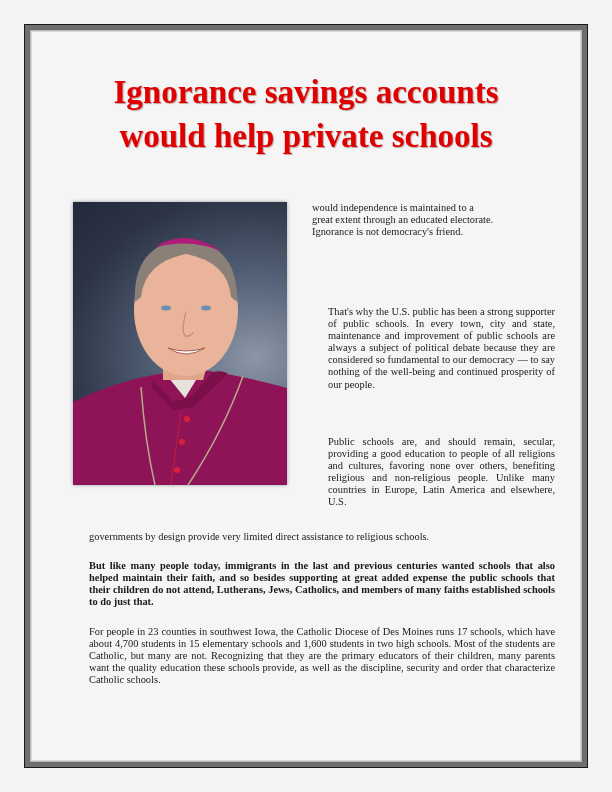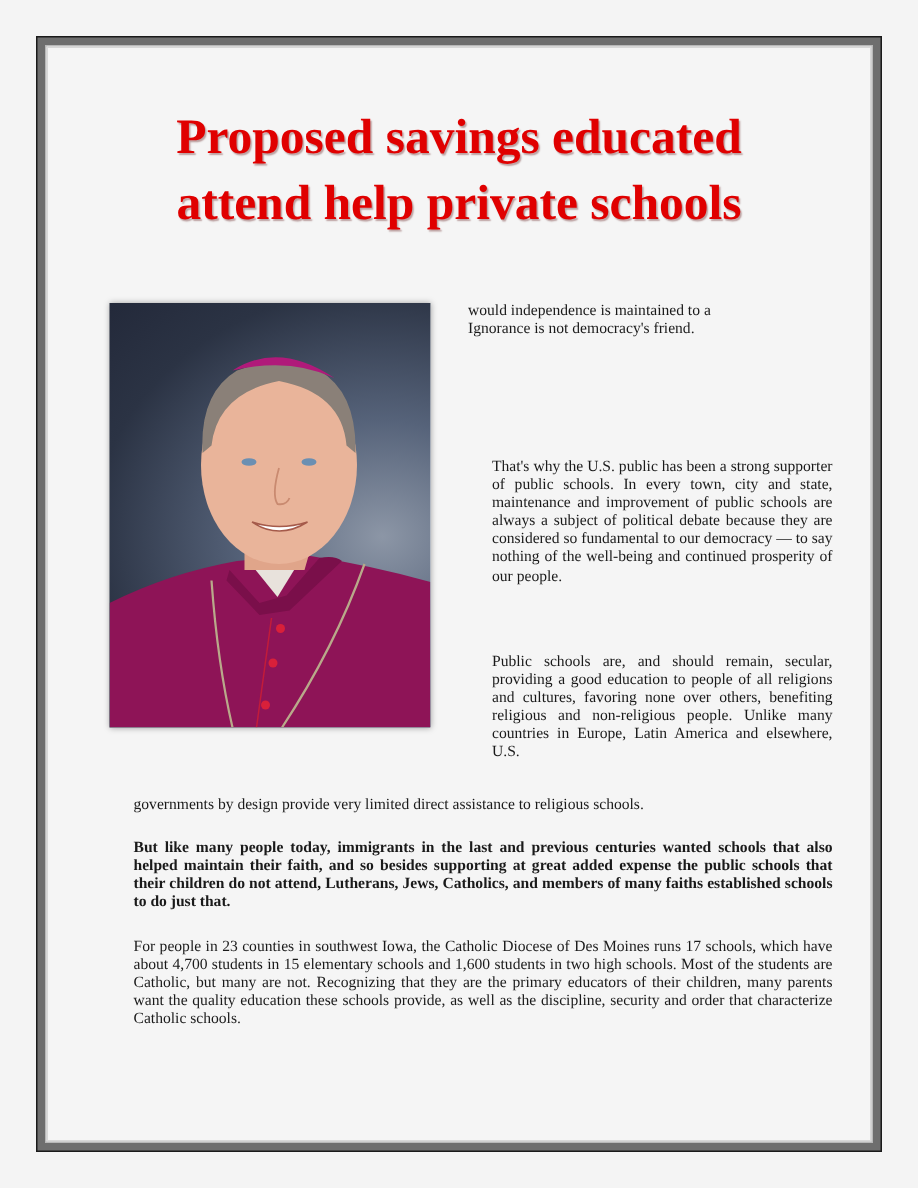--- a/index.html
+++ b/index.html
@@ -33,22 +33,22 @@
   .full { left:73px; width:466px; }
 </style>
 </head>
 <body>
 
 <div class="page-frame">
   <div class="inner"></div>
 </div>
 
 <div class="title">
-  <div>Proposed savings educated</div>
-  <div>attend help private schools</div>
+  <div>Ignorance savings accounts</div>
+  <div>would help private schools</div>
 </div>
 
 <div class="photo" title="Portrait of a smiling bishop in magenta cassock with zucchetto and pectoral chain">
   <svg width="214" height="283" viewBox="0 0 214 283">
 
     <path d="M0 200 Q40 180 85 172 L130 168 Q175 175 214 186 L214 283 L0 283 Z" fill="#8e1457"></path>
 
     <path d="M80 178 L100 200 L118 195 L140 170 Q150 168 155 172 L120 205 L100 208 L78 185 Z" fill="#7a0f4a"></path>
     <path d="M95 175 L112 196 L128 170 Z" fill="#e8e2dc"></path>
 
@@ -72,20 +72,21 @@
     <ellipse cx="133" cy="106" rx="5" ry="2.5" fill="#6b8fb2"></ellipse>
 
     <path d="M95 146 Q113 158 132 146 Q113 152 95 146 Z" fill="#ffffff" stroke="#a55a4a" stroke-width="1"></path>
 
     <path d="M113 110 Q108 128 112 134 Q118 135 120 130" stroke="#c98a70" stroke-width="1.2" fill="none"></path>
   </svg>
 </div>
 
 <div class="body-text right-col" style="top:202px;">
   <div>would independence is maintained to a</div>
+  <div>great extent through an educated electorate.</div>
   <div>Ignorance is not democracy's friend.</div>
 </div>
 
 <p class="body-text right-col p" style="top:290px;">That's why the U.S. public has been a strong supporter of public schools. In every town, city and state, maintenance and improvement of public schools are always a subject of political debate because they are considered so fundamental to our democracy — to say nothing of the well-being and continued prosperity of our people.</p>
 
 <p class="body-text right-col p" style="top:420px;">Public schools are, and should remain, secular, providing a good education to people of all religions and cultures, favoring none over others, benefiting religious and non-religious people. Unlike many countries in Europe, Latin America and elsewhere, U.S.</p>
 
 <p class="body-text full p" style="top:515px;">governments by design provide very limited direct assistance to religious schools.</p>
 
 <p class="body-text full p" style="top:544px;font-weight:bold;">But like many people today, immigrants in the last and previous centuries wanted schools that also helped maintain their faith, and so besides supporting at great added expense the public schools that their children do not attend, Lutherans, Jews, Catholics, and members of many faiths established schools to do just that.</p>

